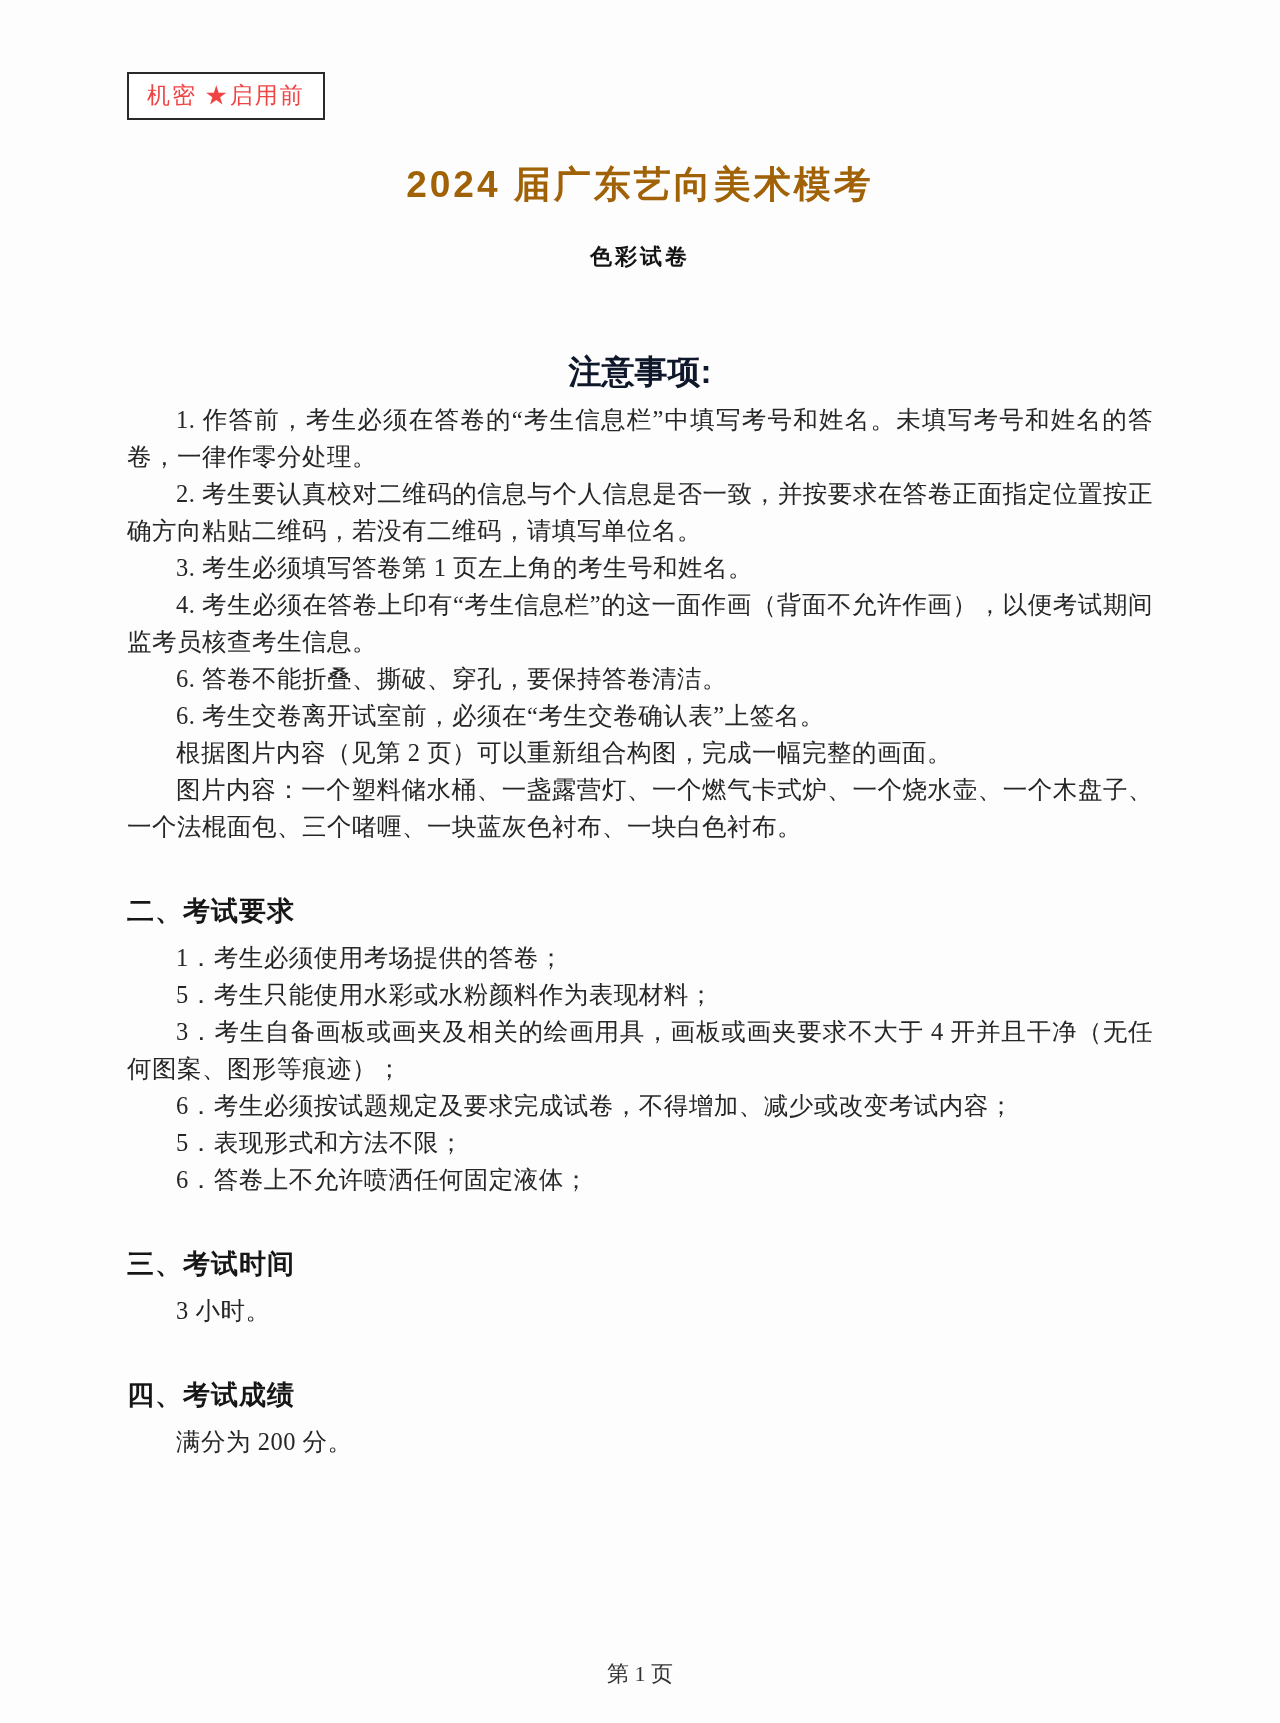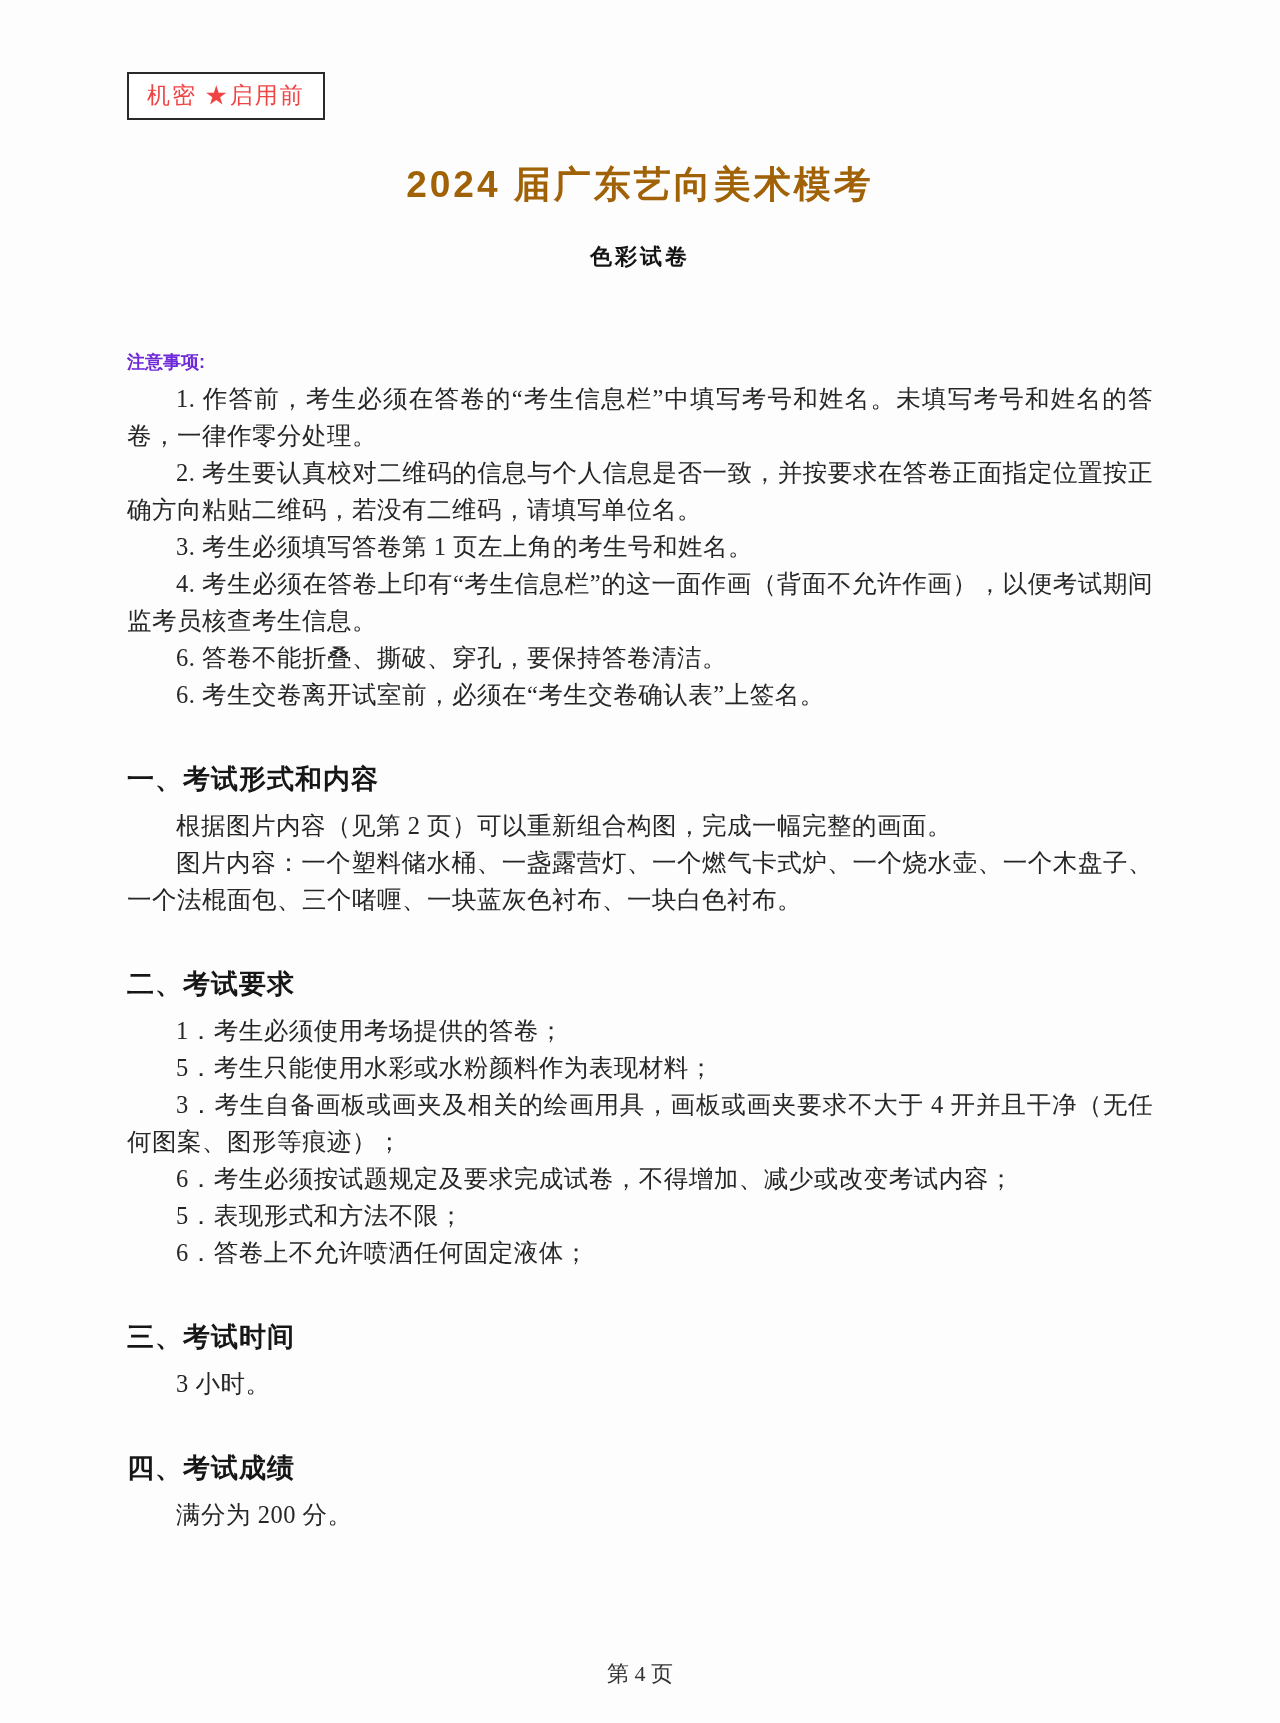--- a/index.html
+++ b/index.html
@@ -41,23 +41,24 @@
     font-family: "Liberation Sans", sans-serif;
     font-weight: bold;
     font-size: 22px;
     letter-spacing: 3px;
     color: #141414;
   }
   .content { margin-top: 78px; }
   .notice-heading {
     font-family: "Liberation Sans", sans-serif;
     font-weight: bold;
-    font-size: 18px;
-    color: #6d28d9;
+    font-size: 33px;
+    color: #0f172a;
     margin: 0 0 6px 0;
+    text-align: center;
   }
   .section-heading {
     font-family: "Liberation Sans", sans-serif;
     font-weight: bold;
     font-size: 27px;
     color: #161616;
     margin: 48px 0 10px 0;
     letter-spacing: 1px;
   }
   p.body-text {
@@ -94,35 +95,34 @@
   <div class="content">
 
     <h3 class="notice-heading">注意事项:</h3>
     <p class="body-text">1. 作答前，考生必须在答卷的“考生信息栏”中填写考号和姓名。未填写考号和姓名的答卷，一律作零分处理。</p>
     <p class="body-text">2. 考生要认真校对二维码的信息与个人信息是否一致，并按要求在答卷正面指定位置按正确方向粘贴二维码，若没有二维码，请填写单位名。</p>
     <p class="body-text">3. 考生必须填写答卷第 1 页左上角的考生号和姓名。</p>
     <p class="body-text">4. 考生必须在答卷上印有“考生信息栏”的这一面作画（背面不允许作画），以便考试期间监考员核查考生信息。</p>
     <p class="body-text">6. 答卷不能折叠、撕破、穿孔，要保持答卷清洁。</p>
     <p class="body-text">6. 考生交卷离开试室前，必须在“考生交卷确认表”上签名。</p>
 
-    <h3 class="section-heading">一、考试形式和内容</h3>
     <p class="body-text">根据图片内容（见第 2 页）可以重新组合构图，完成一幅完整的画面。</p>
     <p class="body-text">图片内容：一个塑料储水桶、一盏露营灯、一个燃气卡式炉、一个烧水壶、一个木盘子、一个法棍面包、三个啫喱、一块蓝灰色衬布、一块白色衬布。</p>
 
     <h3 class="section-heading">二、考试要求</h3>
     <p class="body-text">1．考生必须使用考场提供的答卷；</p>
     <p class="body-text">5．考生只能使用水彩或水粉颜料作为表现材料；</p>
     <p class="body-text">3．考生自备画板或画夹及相关的绘画用具，画板或画夹要求不大于 4 开并且干净（无任何图案、图形等痕迹）；</p>
     <p class="body-text">6．考生必须按试题规定及要求完成试卷，不得增加、减少或改变考试内容；</p>
     <p class="body-text">5．表现形式和方法不限；</p>
     <p class="body-text">6．答卷上不允许喷洒任何固定液体；</p>
 
     <h3 class="section-heading">三、考试时间</h3>
     <p class="body-text">3 小时。</p>
 
     <h3 class="section-heading">四、考试成绩</h3>
     <p class="body-text">满分为 200 分。</p>
 
   </div>
 
-  <div class="page-footer">第 4 页</div>
+  <div class="page-footer">第 1 页</div>
 
 </div>
 
 </body></html>

